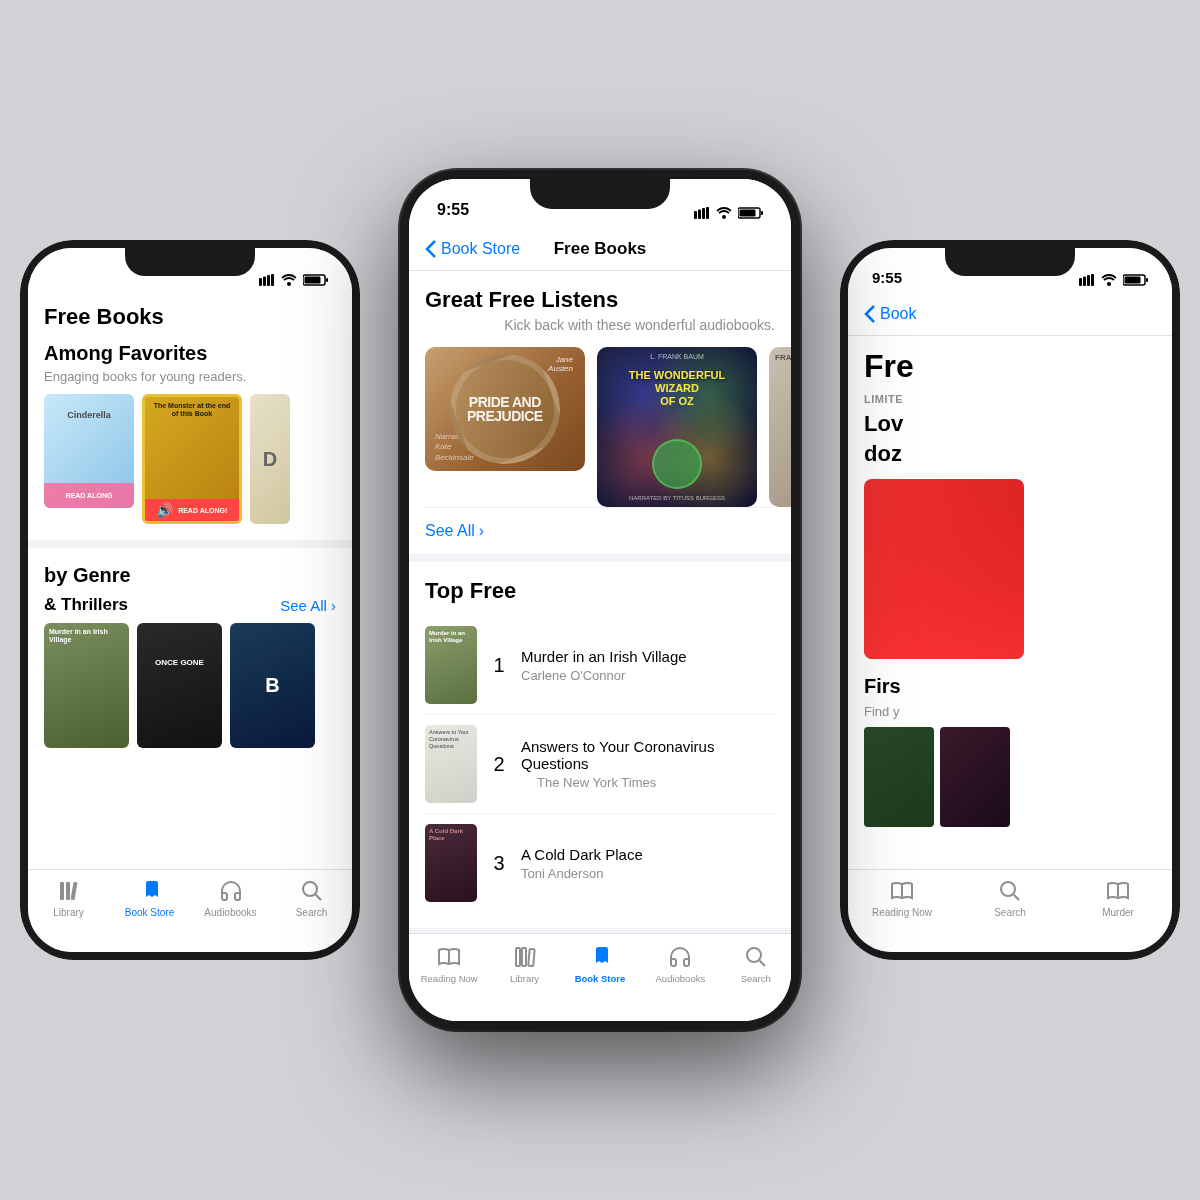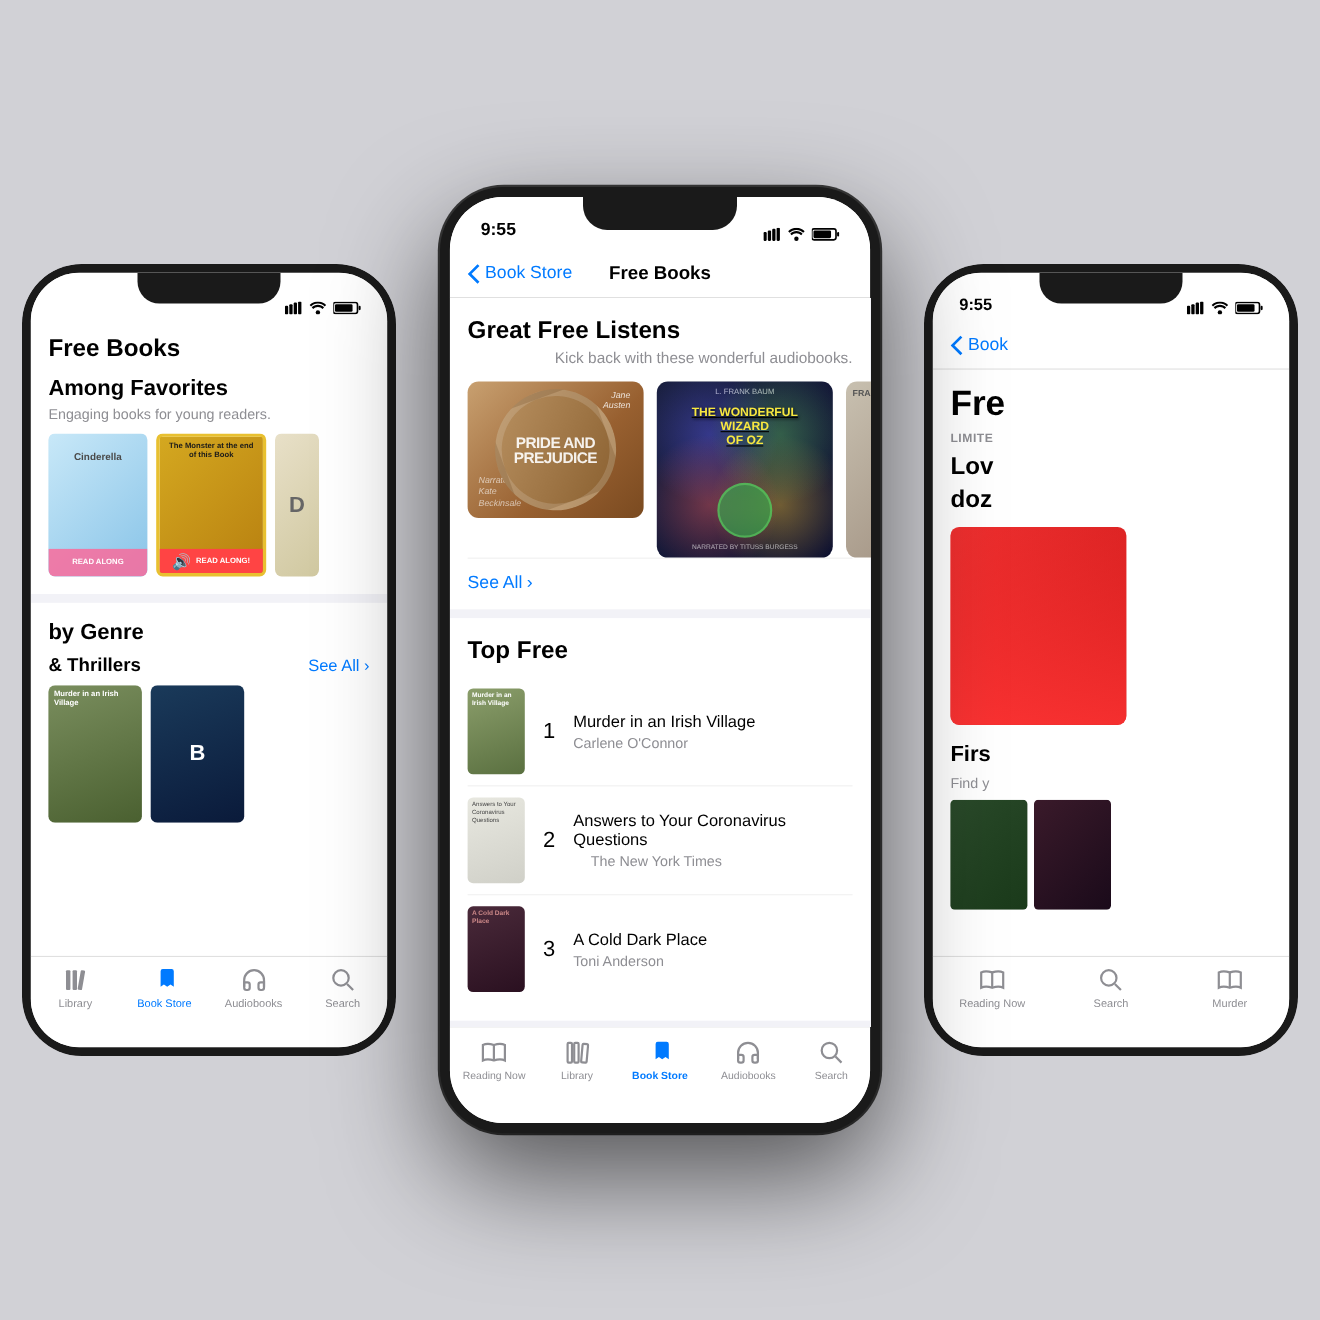--- a/index.html
+++ b/index.html
@@ -160,21 +160,21 @@
 
         <div style="padding: 12px 16px 4px; font-size:22px; font-weight:700;">Free Books</div>
 
         <div style="padding: 8px 16px 4px; font-size:20px; font-weight:700;">
           <span>Among Favorites</span>
         </div>
         <div style="padding: 0 16px 10px; font-size:13px; color:#8e8e93;">Engaging books for young readers.</div>
 
         <div style="display:flex; gap:8px; padding:0 16px 16px; overflow:hidden;">
 
-          <div style="width:90px; height:130px; background:linear-gradient(135deg,#c8e8f8,#89c4e8); border-radius:6px; flex-shrink:0; position:relative; overflow:hidden;">
+          <div style="width:90px; height:114px; background:linear-gradient(135deg,#c8e8f8,#89c4e8); border-radius:6px; flex-shrink:0; position:relative; overflow:hidden;">
             <div style="position:absolute; bottom:0; left:0; right:0; background:rgba(255,100,150,0.8); height:25px; display:flex; align-items:center; justify-content:center;">
               <span style="font-size:7px; color:#fff; font-weight:600;">READ ALONG</span>
             </div>
             <div style="padding:6px; color:#4a4a4a; font-size:9px; font-weight:700; text-align:center; margin-top:10px;">Cinderella</div>
           </div>
 
           <div style="width:100px; height:130px; background:linear-gradient(135deg,#d4a820,#b88010); border-radius:6px; border:3px solid #e8c030; flex-shrink:0; position:relative; overflow:hidden;">
             <div style="padding:5px; font-size:7px; color:#1a1a1a; font-weight:700; text-align:center; line-height:1.2;">The Monster at the end of this Book</div>
             <div style="position:absolute; bottom:0; left:0; right:0; background:#f44; height:22px; display:flex; align-items:center; justify-content:center; gap:4px;">
               <span style="font-size:14px;">🔊</span>
@@ -194,20 +194,23 @@
           <span style="font-size:17px; font-weight:600;">&amp; Thrillers</span>
           <span style="color:#007aff; font-size:15px;">
             <span>See All</span>
             <span> ›</span>
           </span>
         </div>
 
         <div style="display:flex; gap:8px; padding:0 16px; overflow:hidden;">
           <div style="width:85px; height:125px; background:linear-gradient(160deg,#7a8e5e,#4a6030); border-radius:6px; flex-shrink:0;">
             <div style="padding:5px; font-size:7px; color:#fff; font-weight:600; line-height:1.2;">Murder in an Irish Village</div>
+          </div>
+          <div style="width:85px; height:125px; background:linear-gradient(160deg,#2a2a2a,#111); border-radius:6px; flex-shrink:0;">
+            <div style="padding:5px; font-size:8px; color:#fff; font-weight:700; text-align:center; margin-top:30px;">ONCE GONE</div>
           </div>
           <div style="width:85px; height:125px; background:linear-gradient(160deg,#1a3a5a,#0a1a3a); border-radius:6px; flex-shrink:0; display:flex; align-items:center; justify-content:center;">
             <span style="font-size:20px; font-weight:700; color:#fff;">B</span>
           </div>
         </div>
       </div>
 
       <div class="tab-bar">
         <div class="tab-item">
           <div class="tab-icon">
@@ -305,21 +308,21 @@
                   <div style="font-size:14px; font-weight:900; color:rgba(255,255,255,0.9); line-height:1; letter-spacing:-0.5px;">PREJUDICE</div>
                 </div>
               </div>
             </div>
 
             <div style="width:160px; height:160px; border-radius:10px; overflow:hidden; flex-shrink:0; background:linear-gradient(135deg,#1a2040 0%,#0d1030 100%); position:relative;">
               <div style="position:absolute; top:6px; left:50%; transform:translateX(-50%); font-size:7px; color:rgba(255,255,255,0.7); white-space:nowrap;">L. FRANK BAUM</div>
 
               <div style="position:absolute; inset:0; background: radial-gradient(circle at 30% 70%, rgba(255,100,100,0.4) 0%, transparent 40%), radial-gradient(circle at 70% 30%, rgba(100,200,100,0.4) 0%, transparent 40%), radial-gradient(circle at 70% 70%, rgba(255,200,50,0.4) 0%, transparent 40%), radial-gradient(circle at 30% 30%, rgba(100,100,255,0.4) 0%, transparent 40%);"></div>
 
-              <div style="position:absolute; top:22px; left:0; right:0; text-align:center; padding:0 8px;text-decoration:underline;">
+              <div style="position:absolute; top:22px; left:0; right:0; text-align:center; padding:0 8px;">
                 <div style="font-size:11px; font-weight:900; color:#f8e840; text-shadow:1px 1px 3px rgba(0,0,0,0.8); line-height:1.2;">THE WONDERFUL</div>
                 <div style="font-size:11px; font-weight:900; color:#f8e840; line-height:1.2;">WIZARD</div>
                 <div style="font-size:11px; font-weight:900; color:#f8e840; line-height:1.2;">OF OZ</div>
               </div>
               <div style="position:absolute; bottom:6px; left:0; right:0; text-align:center; font-size:6px; color:rgba(255,255,255,0.6);">NARRATED BY TITUSS BURGESS</div>
 
               <div style="position:absolute; bottom:18px; left:50%; transform:translateX(-50%); width:50px; height:50px; border-radius:50%; background:rgba(50,180,80,0.6); border:2px solid rgba(100,220,100,0.5);"></div>
             </div>
 
             <div style="width:80px; height:160px; border-radius:10px; overflow:hidden; flex-shrink:0; background:linear-gradient(135deg,#c8c0b0,#a09080);">

